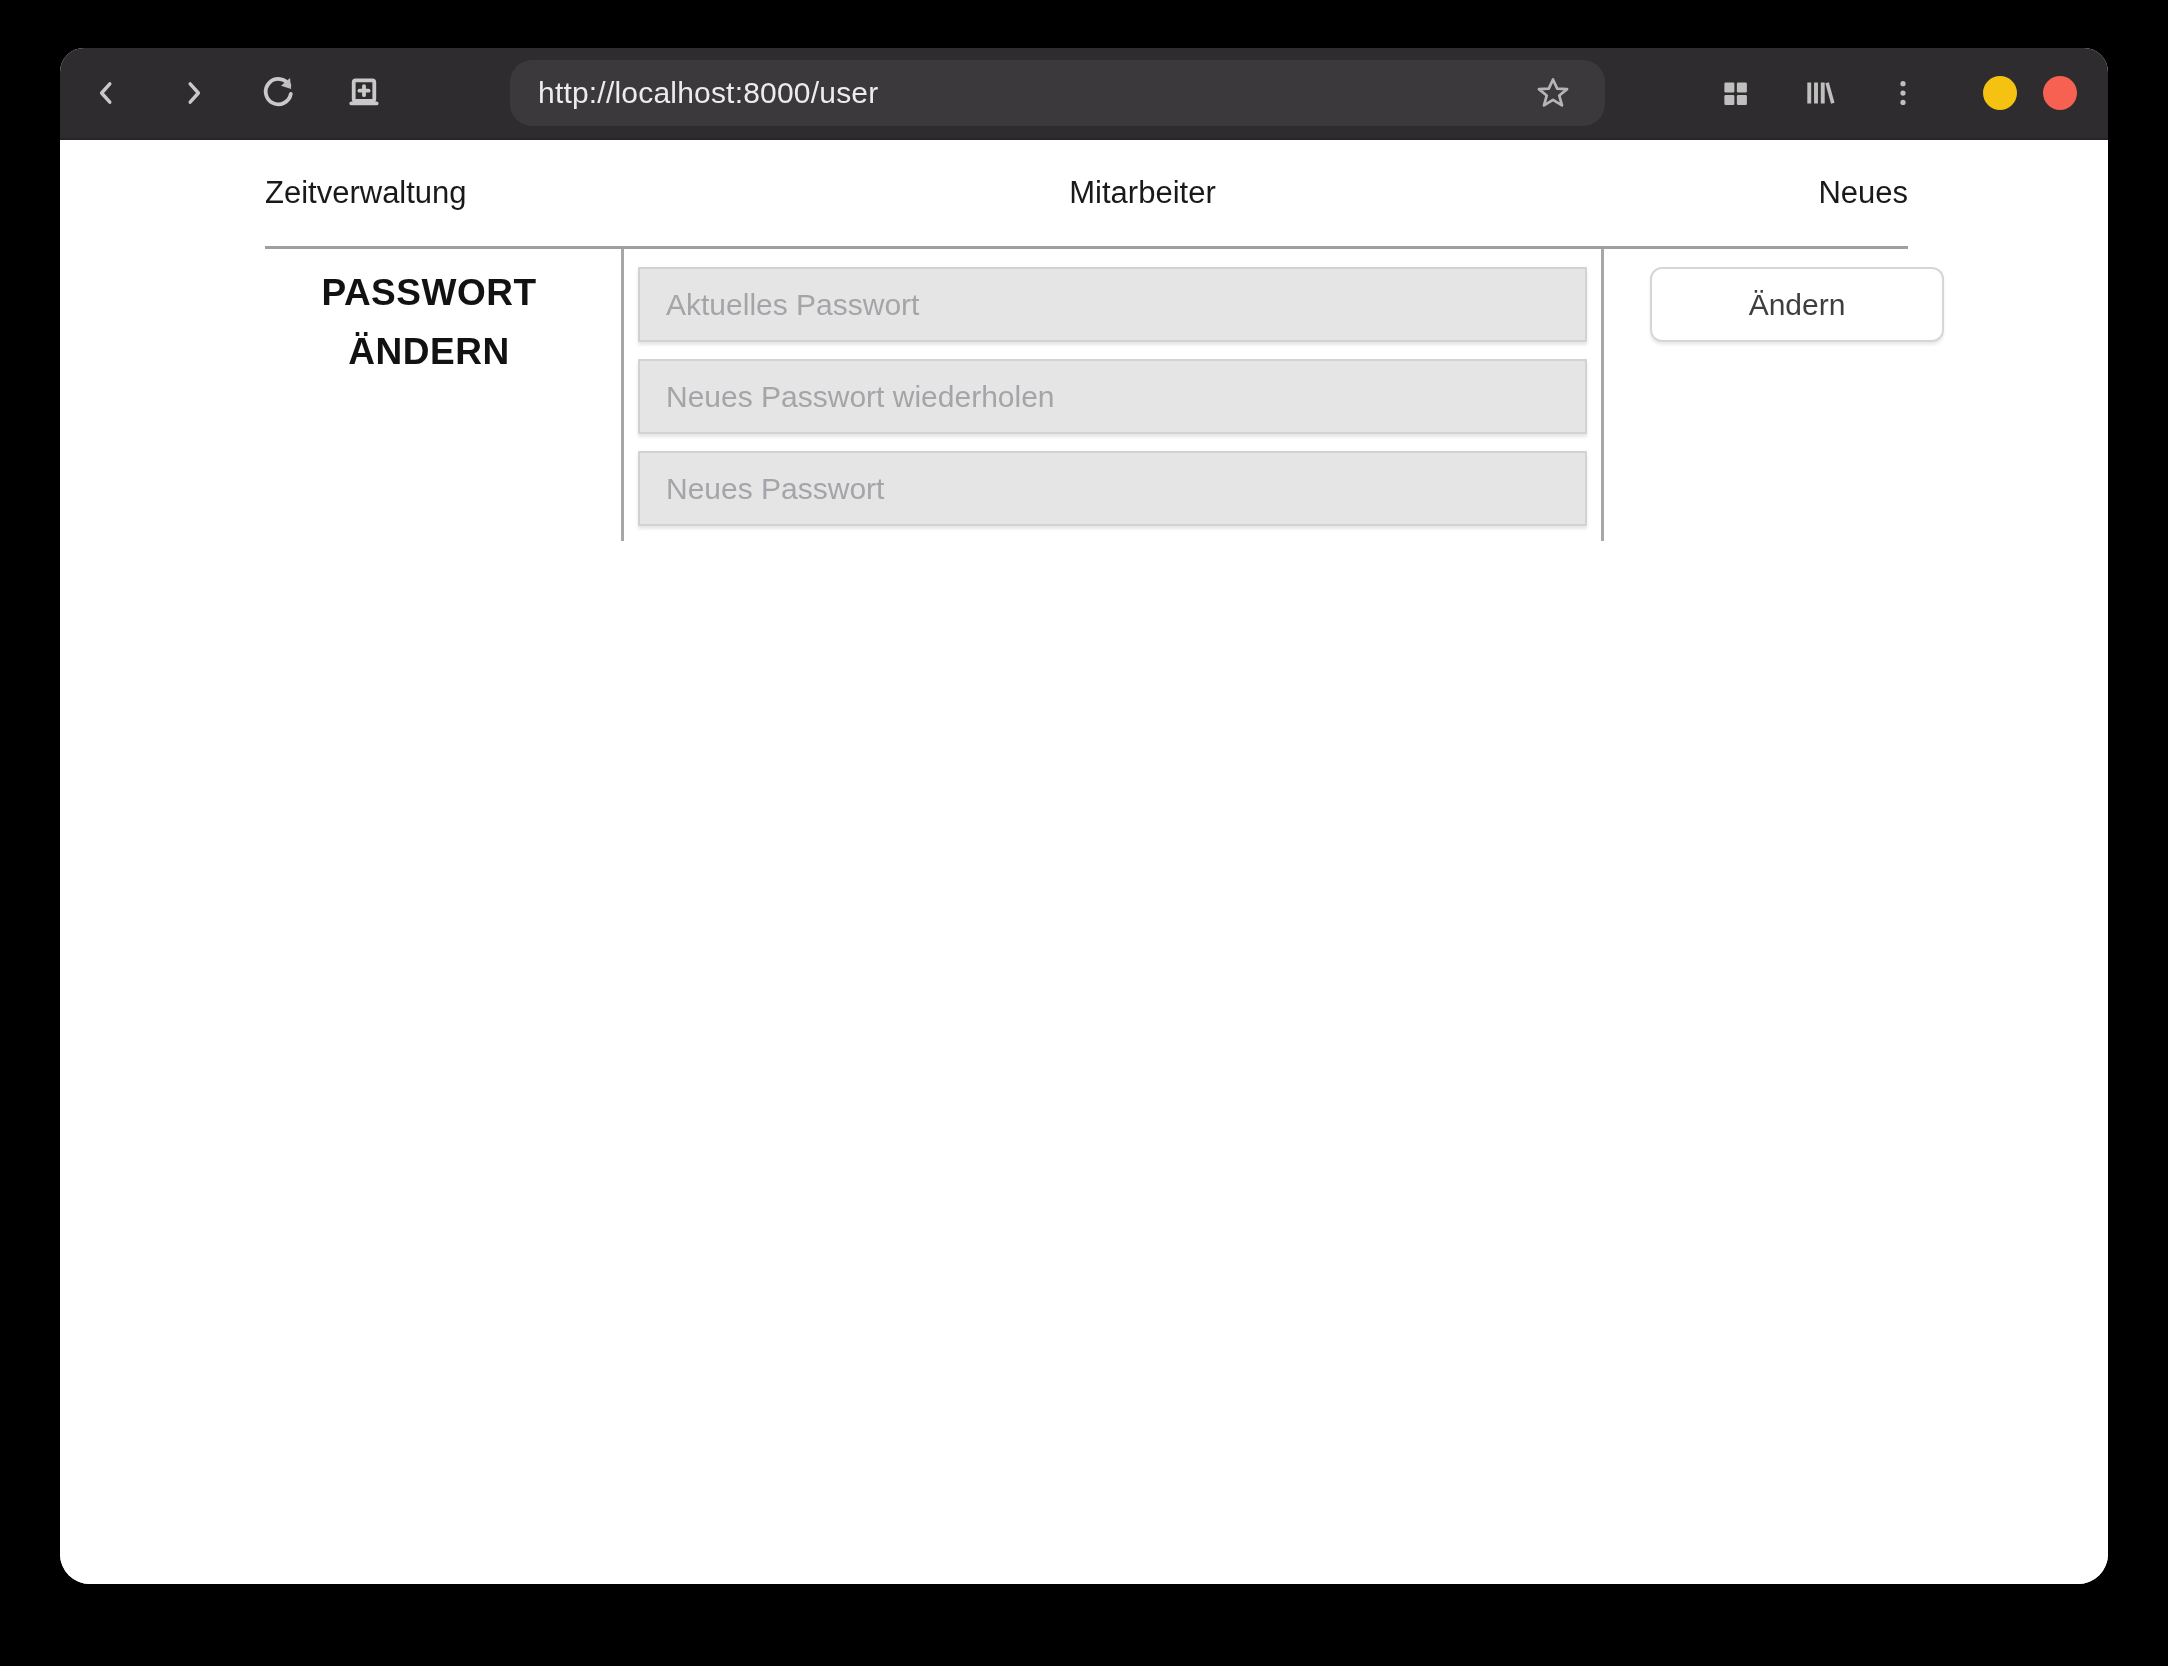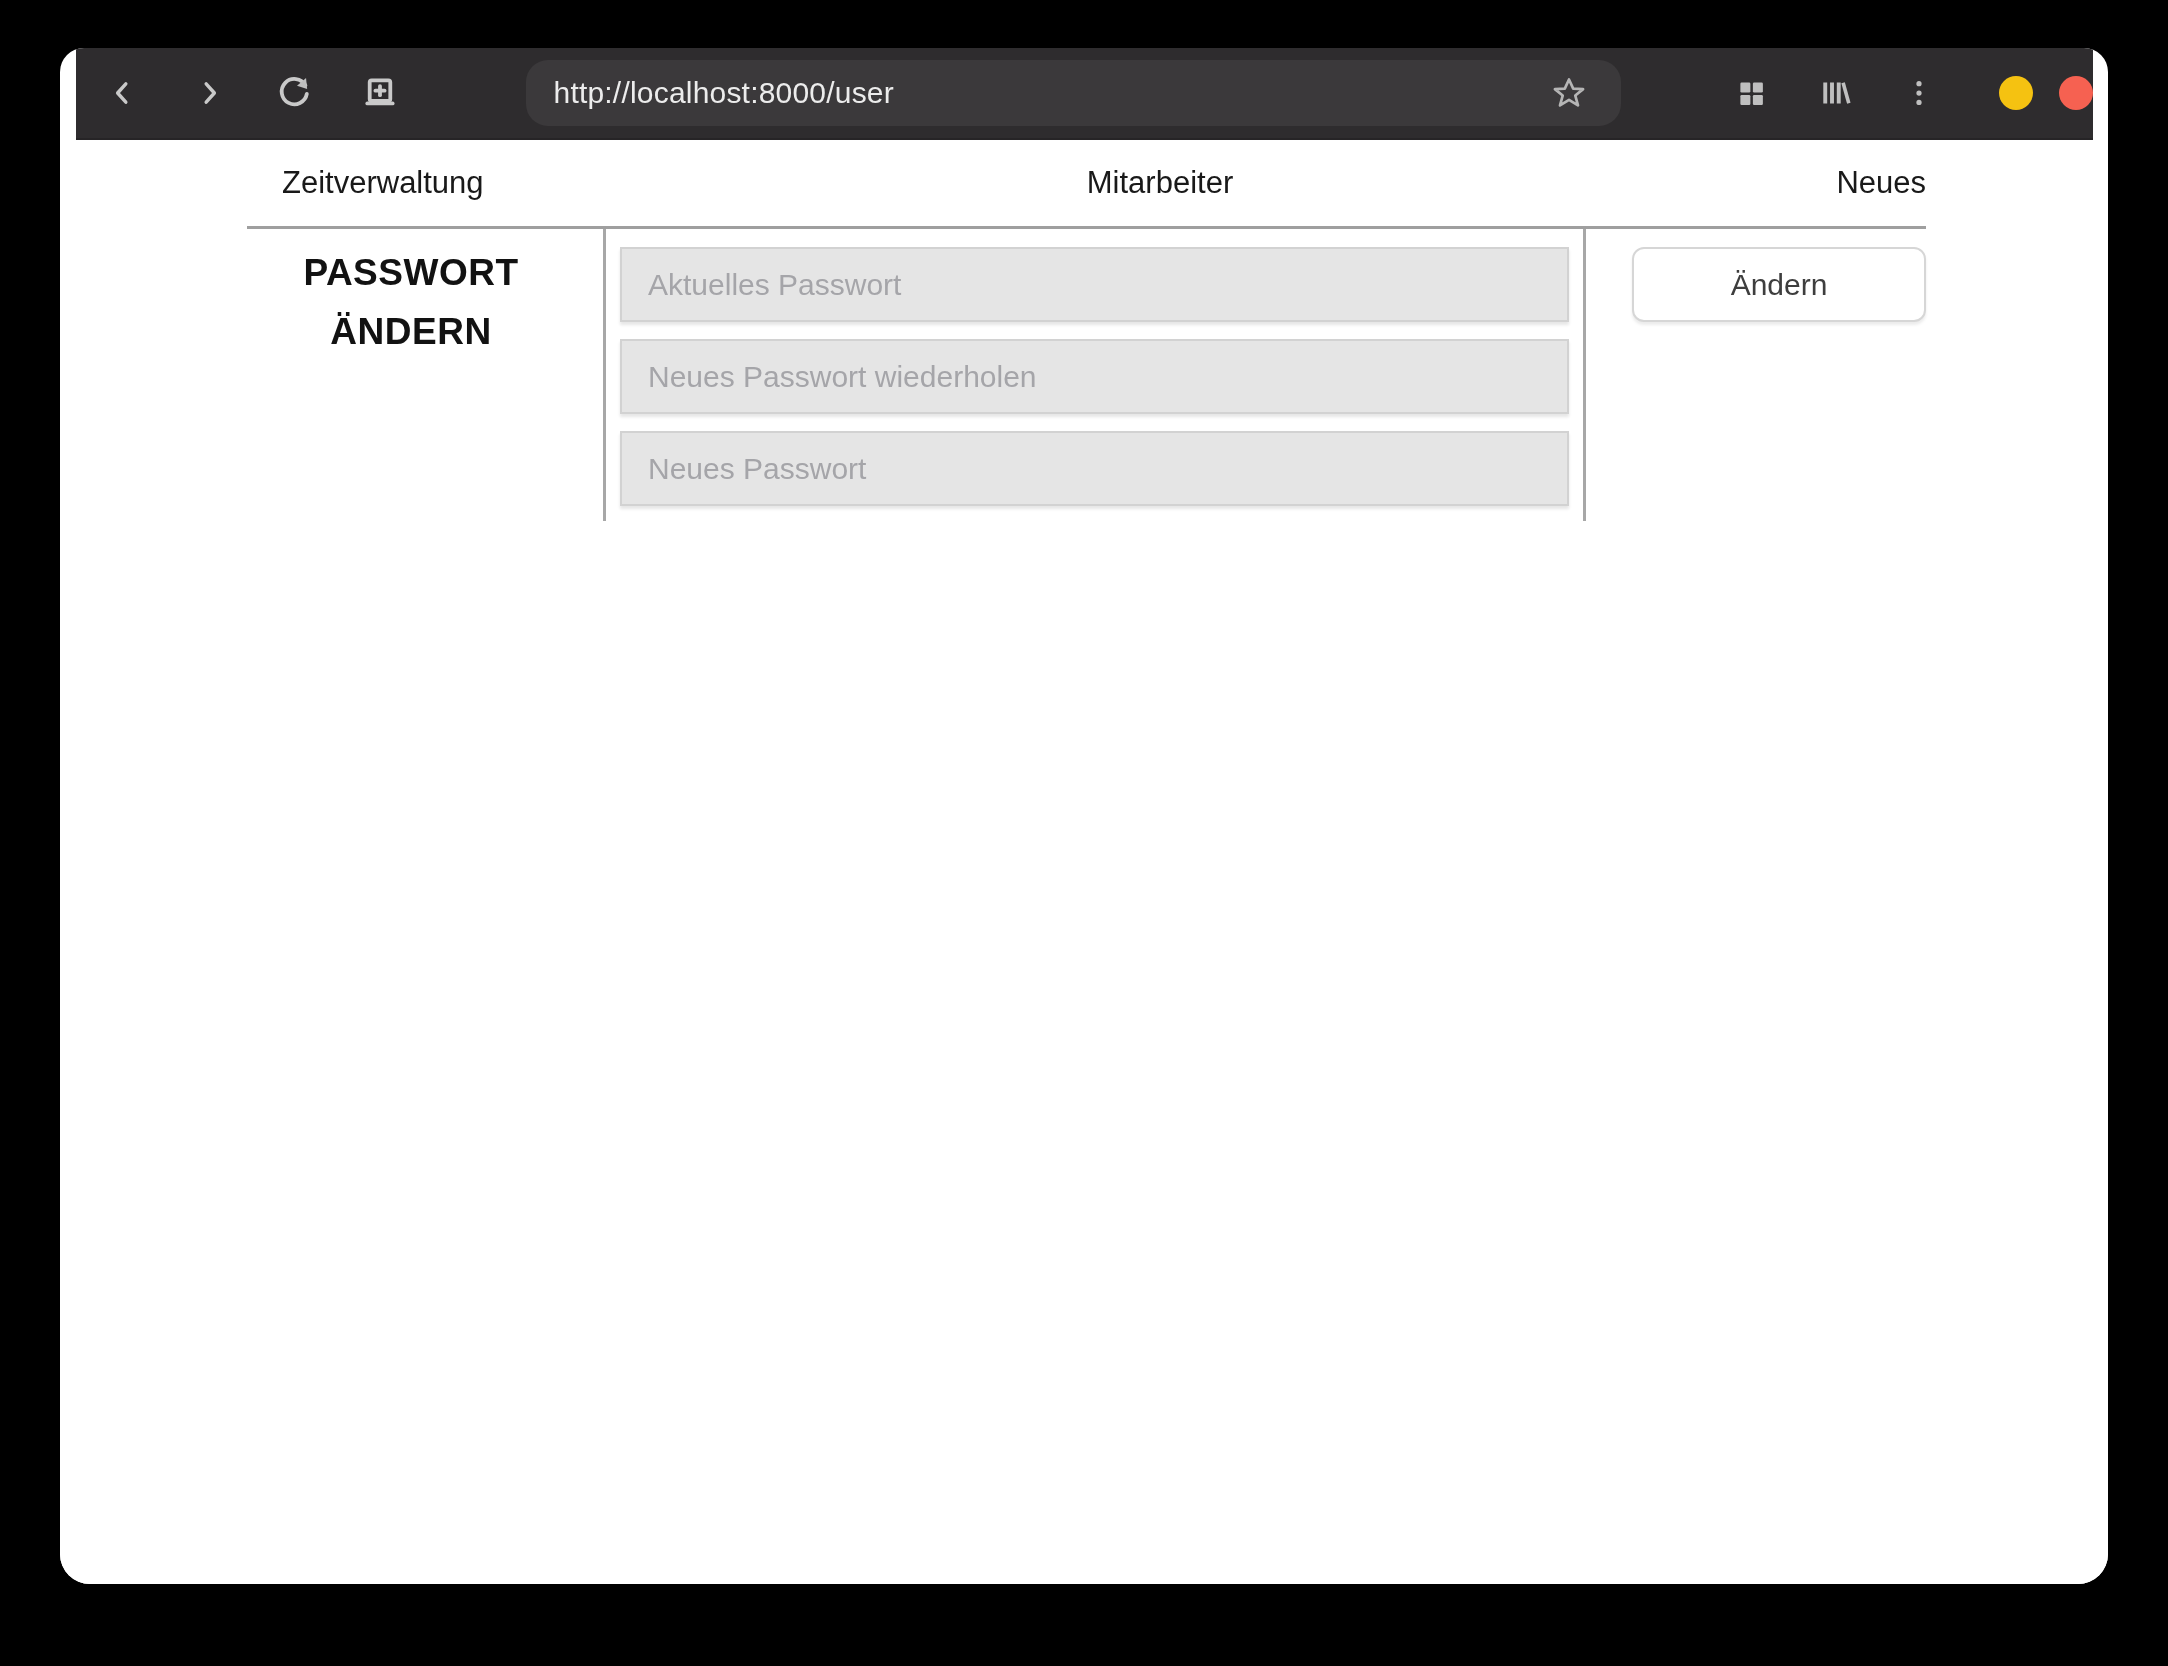--- a/index.html
+++ b/index.html
@@ -5,21 +5,21 @@
   * { margin:0; padding:0; box-sizing:border-box; }
   html,body { background:#000; }
   body { font-family:"Liberation Sans","DejaVu Sans",sans-serif; }
 
   .stage { position:relative; width:2168px; height:1666px; background:#000; overflow:hidden; }
 
   
   .window {
     position:absolute; left:60px; top:48px; width:2048px; height:1536px;
     border-radius:24px 24px 30px 30px; overflow:hidden; background:#fff;
-    display:flex; flex-direction:column;align-items:center;
+    display:flex; flex-direction:column;
   }
 
   
   .toolbar {
     height:92px; flex:0 0 92px; background:#2e2c2e; display:flex; align-items:center;
     border-bottom:2px solid #262426;
   }
   .tb-btn {
     width:48px; height:48px; display:flex; align-items:center; justify-content:center;
     flex:0 0 48px; border-radius:8px; cursor:pointer;
@@ -40,22 +40,22 @@
   .kebab-btn  { margin-left:36px; }
 
   .winctl { width:34px; height:34px; border-radius:50%; flex:0 0 34px; cursor:pointer; }
   .winctl.min { margin-left:56px; }
   .winctl.close { margin-left:26px; }
 
   
   .page { flex:1; background:#fff; color:#191919; }
 
   .site-nav {
-    height:86px; padding:0 200px 0 205px;
-    display:flex; align-items:center; justify-content:space-between;margin-left:35px;
+    height:106px; padding:0 200px 0 205px;
+    display:flex; align-items:center; justify-content:space-between;
   }
   .site-nav .nav-item { font-size:31px; color:#191919; cursor:pointer; white-space:nowrap; }
 
   .main {
     margin:0 200px 0 205px;
     border-top:3px solid #9f9f9f;
     display:flex; align-items:stretch;gap:28px;
   }
   .col-left  { width:328px; flex:0 0 328px; }
   .col-mid   { width:983px; flex:0 0 983px; border-left:3px solid #a7a7a7; border-right:3px solid #a7a7a7;

